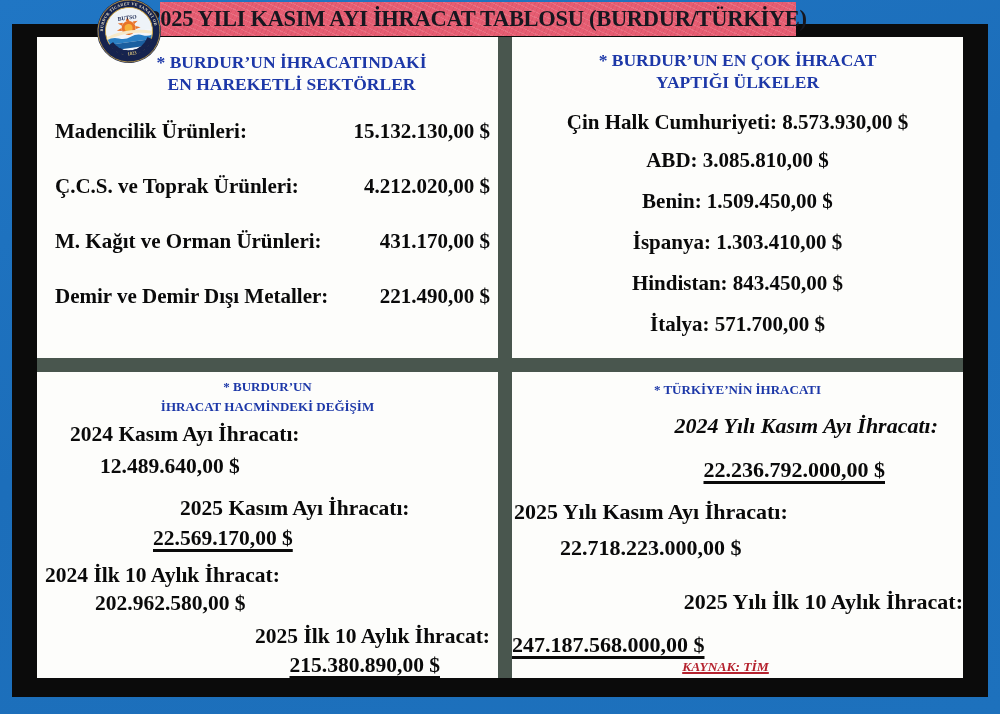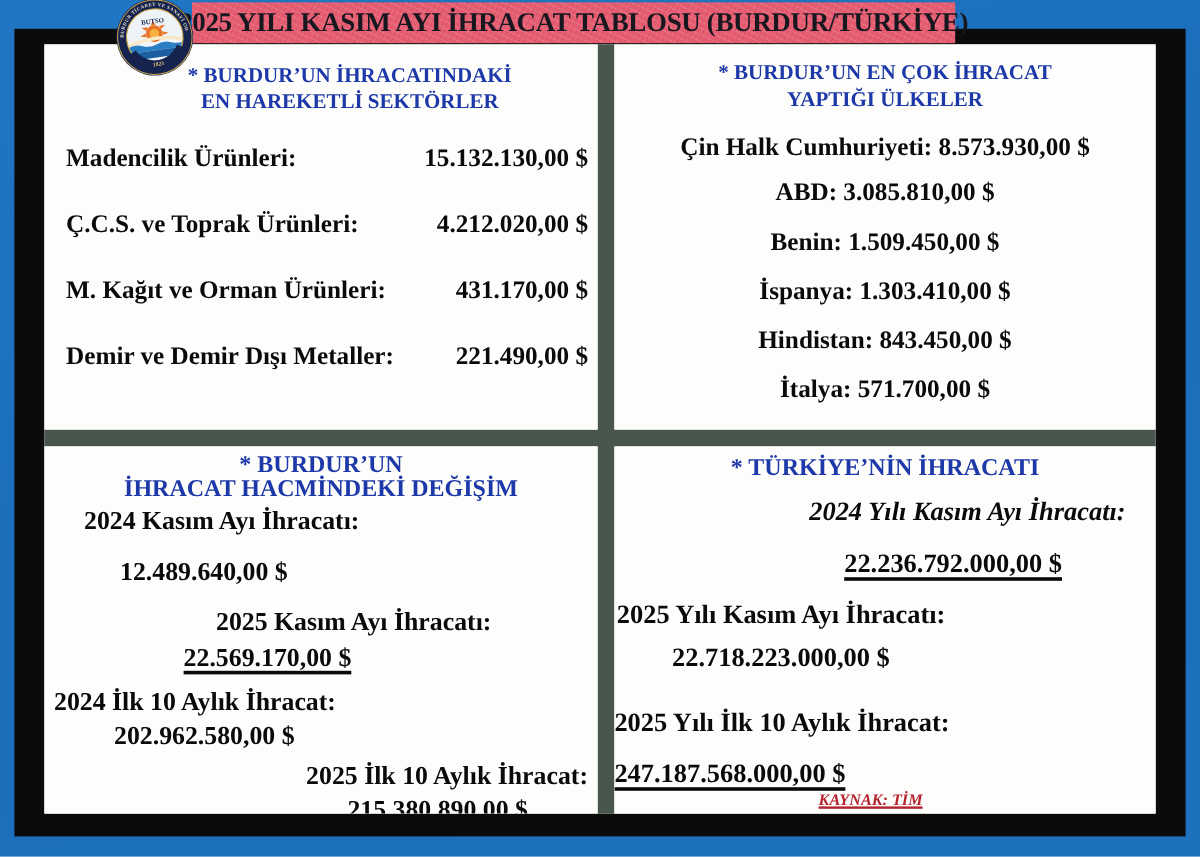--- a/index.html
+++ b/index.html
@@ -26,21 +26,21 @@
   .q-tr{grid-column:3;grid-row:1;}
   .q-bl{grid-column:1;grid-row:3;}
   .q-br{grid-column:3;grid-row:3;}
 
   .ptitle{
     margin:0;text-align:center;color:#1d38a8;font-weight:bold;
     font-size:17.5px;line-height:22px;
   }
   .q-tl .ptitle{margin-top:14px;padding-left:48px;}
   .q-tr .ptitle{margin-top:12px;}
-  .q-bl .ptitle, .q-br .ptitle{font-size:20px;line-height:20px;margin-top:5px;}
+  .q-bl .ptitle, .q-br .ptitle{font-size:13px;line-height:20px;margin-top:5px;}
   .q-br .ptitle{margin-top:8px;}
 
   .srow{
     display:flex;justify-content:space-between;align-items:baseline;
     padding:0 8px 0 18px;font-weight:bold;font-size:21px;line-height:26px;color:#0a0a0a;
   }
   .srow:first-of-type{margin-top:23px;}
   .srow + .srow{margin-top:29px;}
 
   .crow{
@@ -49,34 +49,34 @@
   .crow:first-of-type{margin-top:16px;}
   .crow + .crow{margin-top:14px;}
   .crow:nth-of-type(2){margin-top:11px;}
 
   .blrow,.brrow{
     font-weight:bold;color:#0a0a0a;font-size:21.5px;line-height:26px;text-align:left;
   }
   .u{text-decoration:underline;text-decoration-thickness:2.5px;text-underline-offset:4px;}
 
   .bl-r1{margin-top:4px;padding-left:33px;}
-  .bl-r2{margin-top:16px;padding-left:63px;}
+  .bl-r2{margin-top:6px;padding-left:63px;}
   .bl-r3{margin-top:16px;padding-left:143px;}
   .bl-r4{margin-top:4px;padding-left:116px;}
   .bl-r5{margin-top:11px;padding-left:8px;}
   .bl-r6{margin-top:2px;padding-left:58px;}
   .bl-r7{margin-top:7px;text-align:right;padding-right:8px;margin-left:42px;}
   .bl-r8{margin-top:3px;text-align:right;padding-right:58px;}
 
   .brrow{font-size:22px;line-height:28px;}
   .br-r1{margin-top:12px;text-align:right;padding-right:25px;font-style:italic;}
   .br-r2{margin-top:16px;text-align:right;padding-right:78px;}
   .br-r3{margin-top:14px;padding-left:2px;}
   .br-r4{margin-top:8px;padding-left:48px;}
-  .br-r5{margin-top:26px;text-align:left;}
+  .br-r5{margin-top:26px;text-align:right;}
   .br-r6{margin-top:15px;text-align:left;padding-right:63px;}
   .source{
     margin-top:0;text-align:center;padding-right:24px;
     color:#b5222e;font-style:italic;font-weight:bold;font-size:13.5px;line-height:16px;
     text-decoration:underline;text-decoration-thickness:1.5px;
   }
 
   .titlebar{
     position:absolute;left:160px;top:2px;width:636px;height:34px;z-index:5;
     background:

